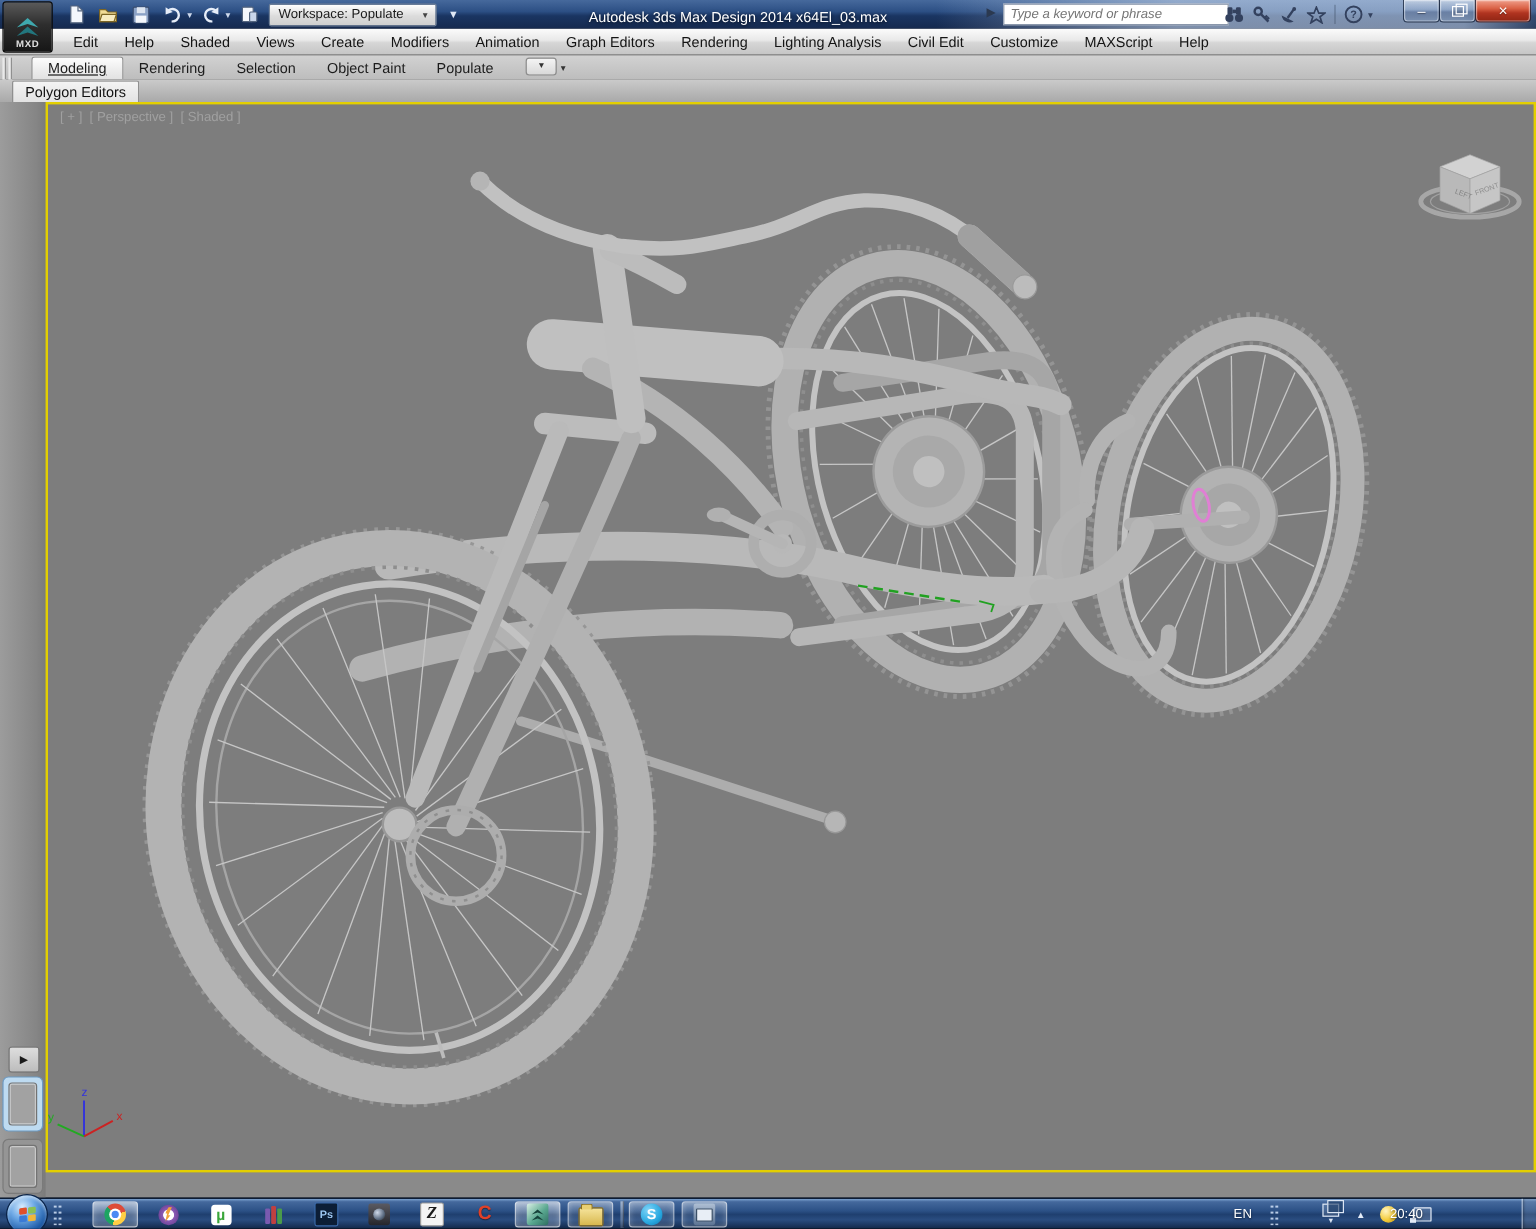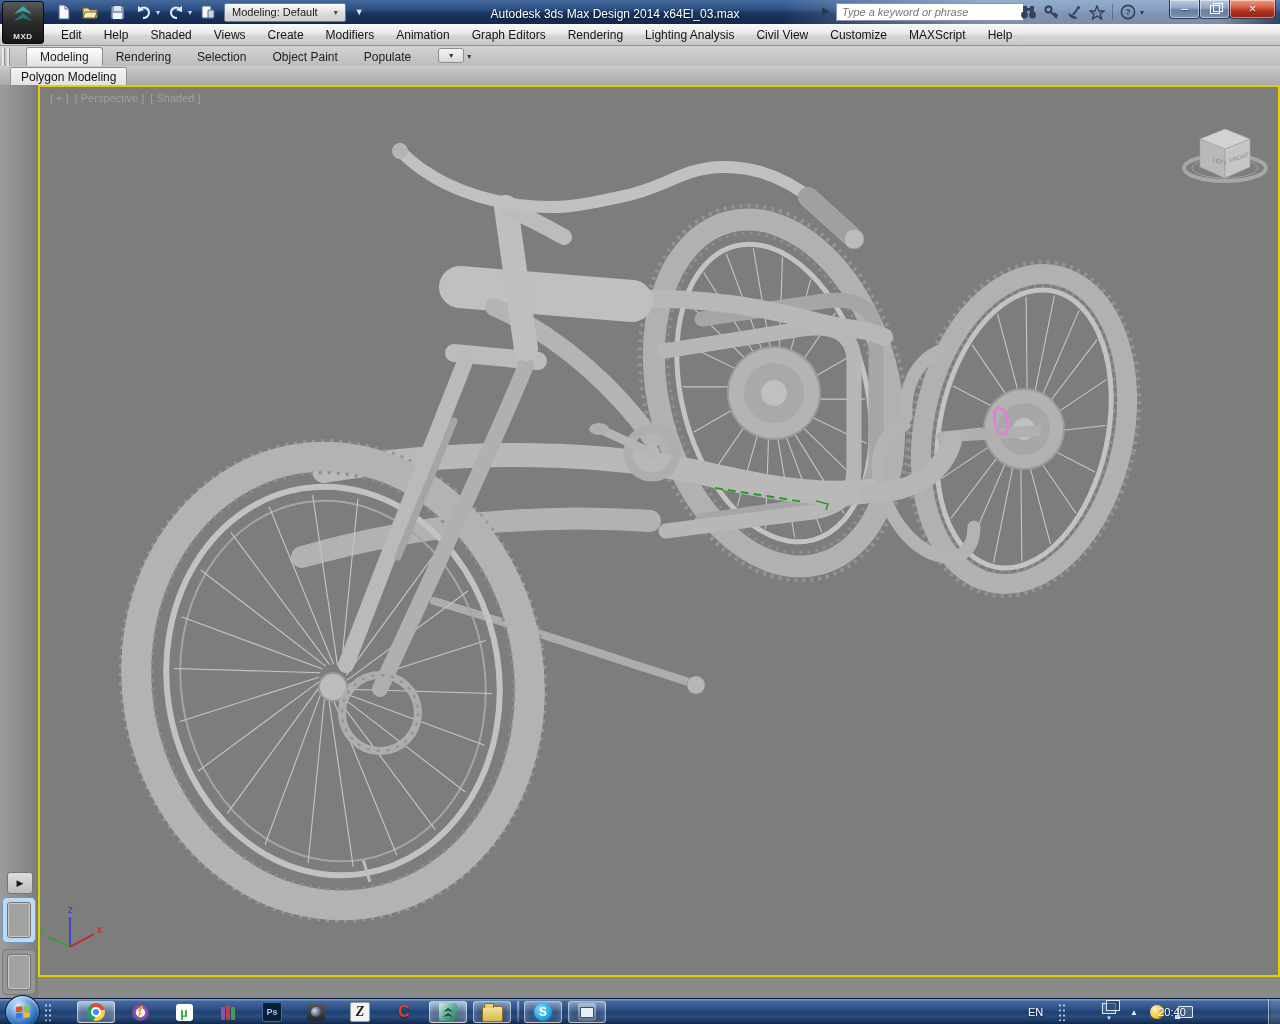--- a/index.html
+++ b/index.html
@@ -38,35 +38,35 @@
     background:linear-gradient(rgba(255,255,255,.4),rgba(160,180,210,.2) 45%,rgba(40,60,100,.3) 55%,rgba(120,150,190,.25));
     border-radius:0 0 4px 4px;display:flex;align-items:center;justify-content:center;
     color:#fff;font-size:12px;line-height:10px;text-shadow:0 1px 1px rgba(0,0,0,.5);}
   .winbtn.close{width:45px;background:linear-gradient(#f0a08c,#d95f43 40%,#b03420 60%,#8e2413);font-size:13px;}
   .restore-glyph{width:8px;height:7px;border:1px solid #fff;position:relative;background:rgba(0,0,0,.1);}
   .restore-glyph:before{content:"";position:absolute;left:2px;top:-3px;width:8px;height:7px;border:1px solid #fff;}
 
   
   .logo{left:2px;top:1px;width:42px;height:43px;z-index:30;
     background:linear-gradient(#5a5a5a,#2e2e2e 45%,#161616);border:1px solid #0c0c0c;border-radius:3px;
-    display:flex;flex-direction:column;align-items:center;justify-content:space-between;padding:3px 0 2px;box-sizing:border-box;}
+    display:flex;flex-direction:column;align-items:center;justify-content:flex-end;padding:3px 0 2px;box-sizing:border-box;}
   .logo-badge{font-size:8px;font-weight:bold;color:#e0e0e0;letter-spacing:.5px;}
 
   
   .menubar{left:0;top:24px;width:1280px;height:22px;box-sizing:border-box;
     background:linear-gradient(#fbfbfb,#e9e9e9 45%,#d6d6d6 55%,#c6c6c6);
     border-bottom:1px solid #8f8f8f;display:flex;align-items:center;padding-left:50px;}
   .menu-item{padding:0 11px;font-size:12px;color:#141414;height:100%;display:flex;align-items:center;white-space:nowrap;}
 
   
   .ribbontabs{left:0;top:46px;width:1280px;height:20px;box-sizing:border-box;
     background:linear-gradient(#d2d2d2,#bdbdbd);display:flex;align-items:flex-end;padding-left:26px;}
   .rtab{font-size:12px;color:#1c1c1c;padding:0 13px;height:18px;display:flex;align-items:center;white-space:nowrap;}
   .rtab.active{background:linear-gradient(#fdfdfd,#ececec 60%,#e2e2e2);
-    border:1px solid #8d8d8d;border-bottom:none;border-radius:3px 3px 0 0;}
+    border:1px solid #8d8d8d;border-bottom:none;border-radius:3px 3px 0 0;text-decoration:underline;}
   .ribbon-min{width:24px;height:13px;margin:0 0 3px 14px;background:linear-gradient(#f4f4f4,#d8d8d8);
     border:1px solid #8d8d8d;border-radius:3px;display:flex;align-items:center;justify-content:center;
     font-size:7px;color:#333;}
   .ribbon-min-dd{font-size:8px;color:#333;margin:0 0 5px 3px;}
   .vgrip{width:2px;height:32px;background:#e9e9e9;border-right:1px solid #909090;}
   .grip-wrap{left:2px;top:48px;display:flex;gap:2px;}
 
   
   .paneltabs{left:0;top:66px;width:1280px;height:19px;box-sizing:border-box;
     background:linear-gradient(#cbcbcb,#b3b3b3 70%,#a9a9a9);display:flex;align-items:flex-end;padding-left:10px;}
@@ -185,21 +185,21 @@
         </svg>
     </div>
       <span class="qdrop">▾</span>
     <div class="qbtn">
       <svg width="16" height="16" viewBox="0 0 16 16">
           <rect x="2" y="2" width="9" height="12" rx="1" fill="#f4f7fc" stroke="#54657f"></rect>
           <rect x="8" y="6" width="6" height="8" rx="1" fill="#c9d6ea" stroke="#54657f"></rect>
         </svg>
     </div>
     <div class="workspace">
-      <span>Modeling: Default</span>
+      <span>Workspace: Populate</span>
       <span class="dd">▾</span>
     </div>
     <span class="ws-extra">▼</span>
   </div>
 
   <div class="abs title-text">
     <span>Autodesk 3ds Max Design 2014 x64</span>
     <span>El_03.max</span>
   </div>
 
@@ -257,42 +257,42 @@
   <span class="menu-item">Edit</span>
   <span class="menu-item">Help</span>
   <span class="menu-item">Shaded</span>
   <span class="menu-item">Views</span>
   <span class="menu-item">Create</span>
   <span class="menu-item">Modifiers</span>
   <span class="menu-item">Animation</span>
   <span class="menu-item">Graph Editors</span>
   <span class="menu-item">Rendering</span>
   <span class="menu-item">Lighting Analysis</span>
-  <span class="menu-item">Civil View</span>
+  <span class="menu-item">Civil Edit</span>
   <span class="menu-item">Customize</span>
   <span class="menu-item">MAXScript</span>
   <span class="menu-item">Help</span>
 </div>
 
 <div class="abs ribbontabs">
   <span class="rtab active">Modeling</span>
   <span class="rtab">Rendering</span>
   <span class="rtab">Selection</span>
   <span class="rtab">Object Paint</span>
   <span class="rtab">Populate</span>
   <span class="ribbon-min">▼</span>
   <span class="ribbon-min-dd">▾</span>
 </div>
 <div class="abs grip-wrap">
   <div class="vgrip"></div>
     <div class="vgrip"></div>
 </div>
 
 <div class="abs paneltabs">
-  <span class="ptab">Polygon Modeling</span>
+  <span class="ptab">Polygon Editors</span>
 </div>
 
 <div class="abs workarea">
 
   <div class="abs leftstrip">
     <div class="abs flyout-btn">▶</div>
     <div class="abs layout-tab on">
         <div class="layout-inner"></div>
       </div>
     <div class="abs layout-tab off">

